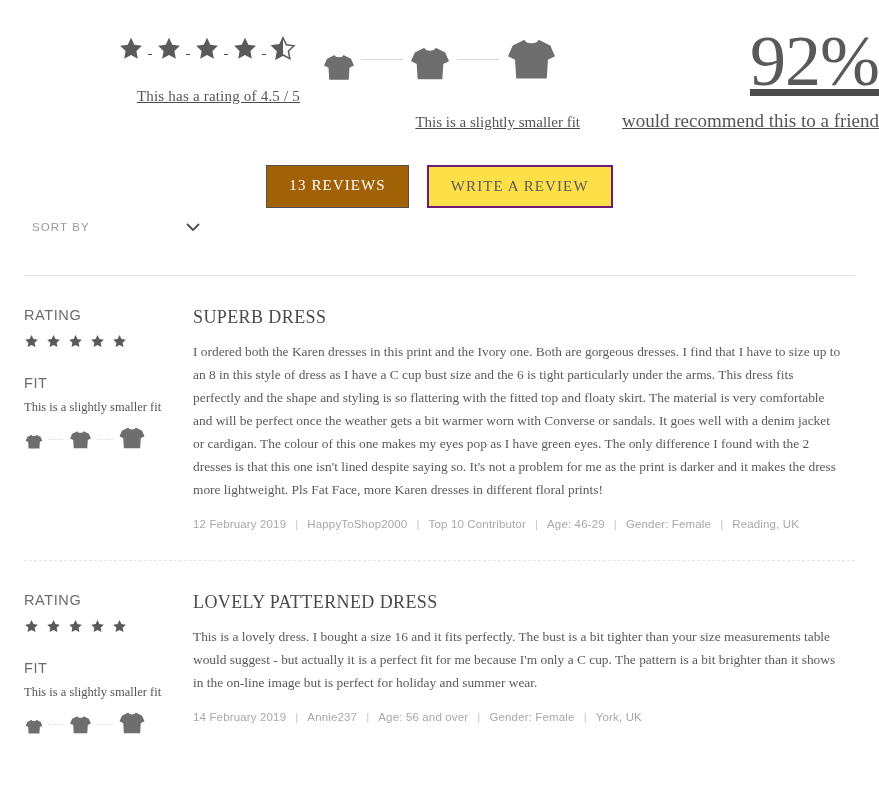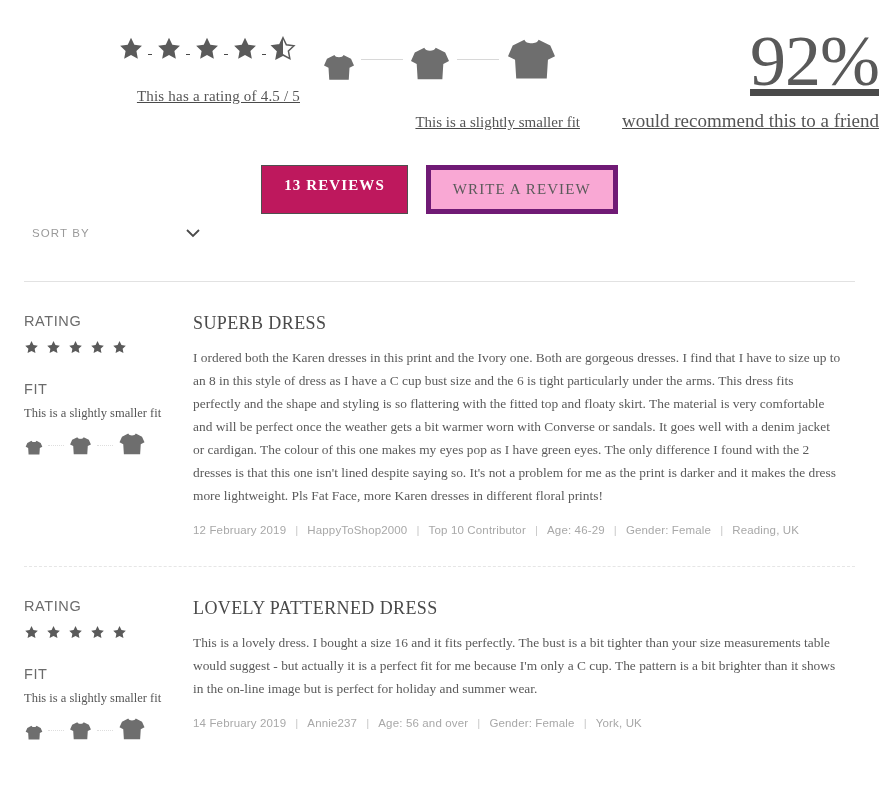--- a/index.html
+++ b/index.html
@@ -76,29 +76,28 @@
   .btn {
     font-family: "Liberation Serif", serif;
     font-size: 15px;
     letter-spacing: 1.1px;
     padding: 11px 22px;
     cursor: pointer;
     text-align: center;
     white-space: nowrap;
   }
   .btn.primary {
-    background: #be185d;
+    background: #a16207;
     color: #ffffff;
     border: 1px solid #4f4f4f;
-    font-weight: bold;
   }
   .btn.ghost {
-    background: #f9a8d4;
+    background: #fde047;
     color: #5a5a5a;
-    border: 5px solid #701a75;
+    border: 2px solid #701a75;
   }
 
   
   .showing {
     text-align: center;
     font-family: "Liberation Serif", serif;
     font-size: 17px;
     letter-spacing: 3.3px;
     color: #4a4a4a;
     margin-top: 31px;

